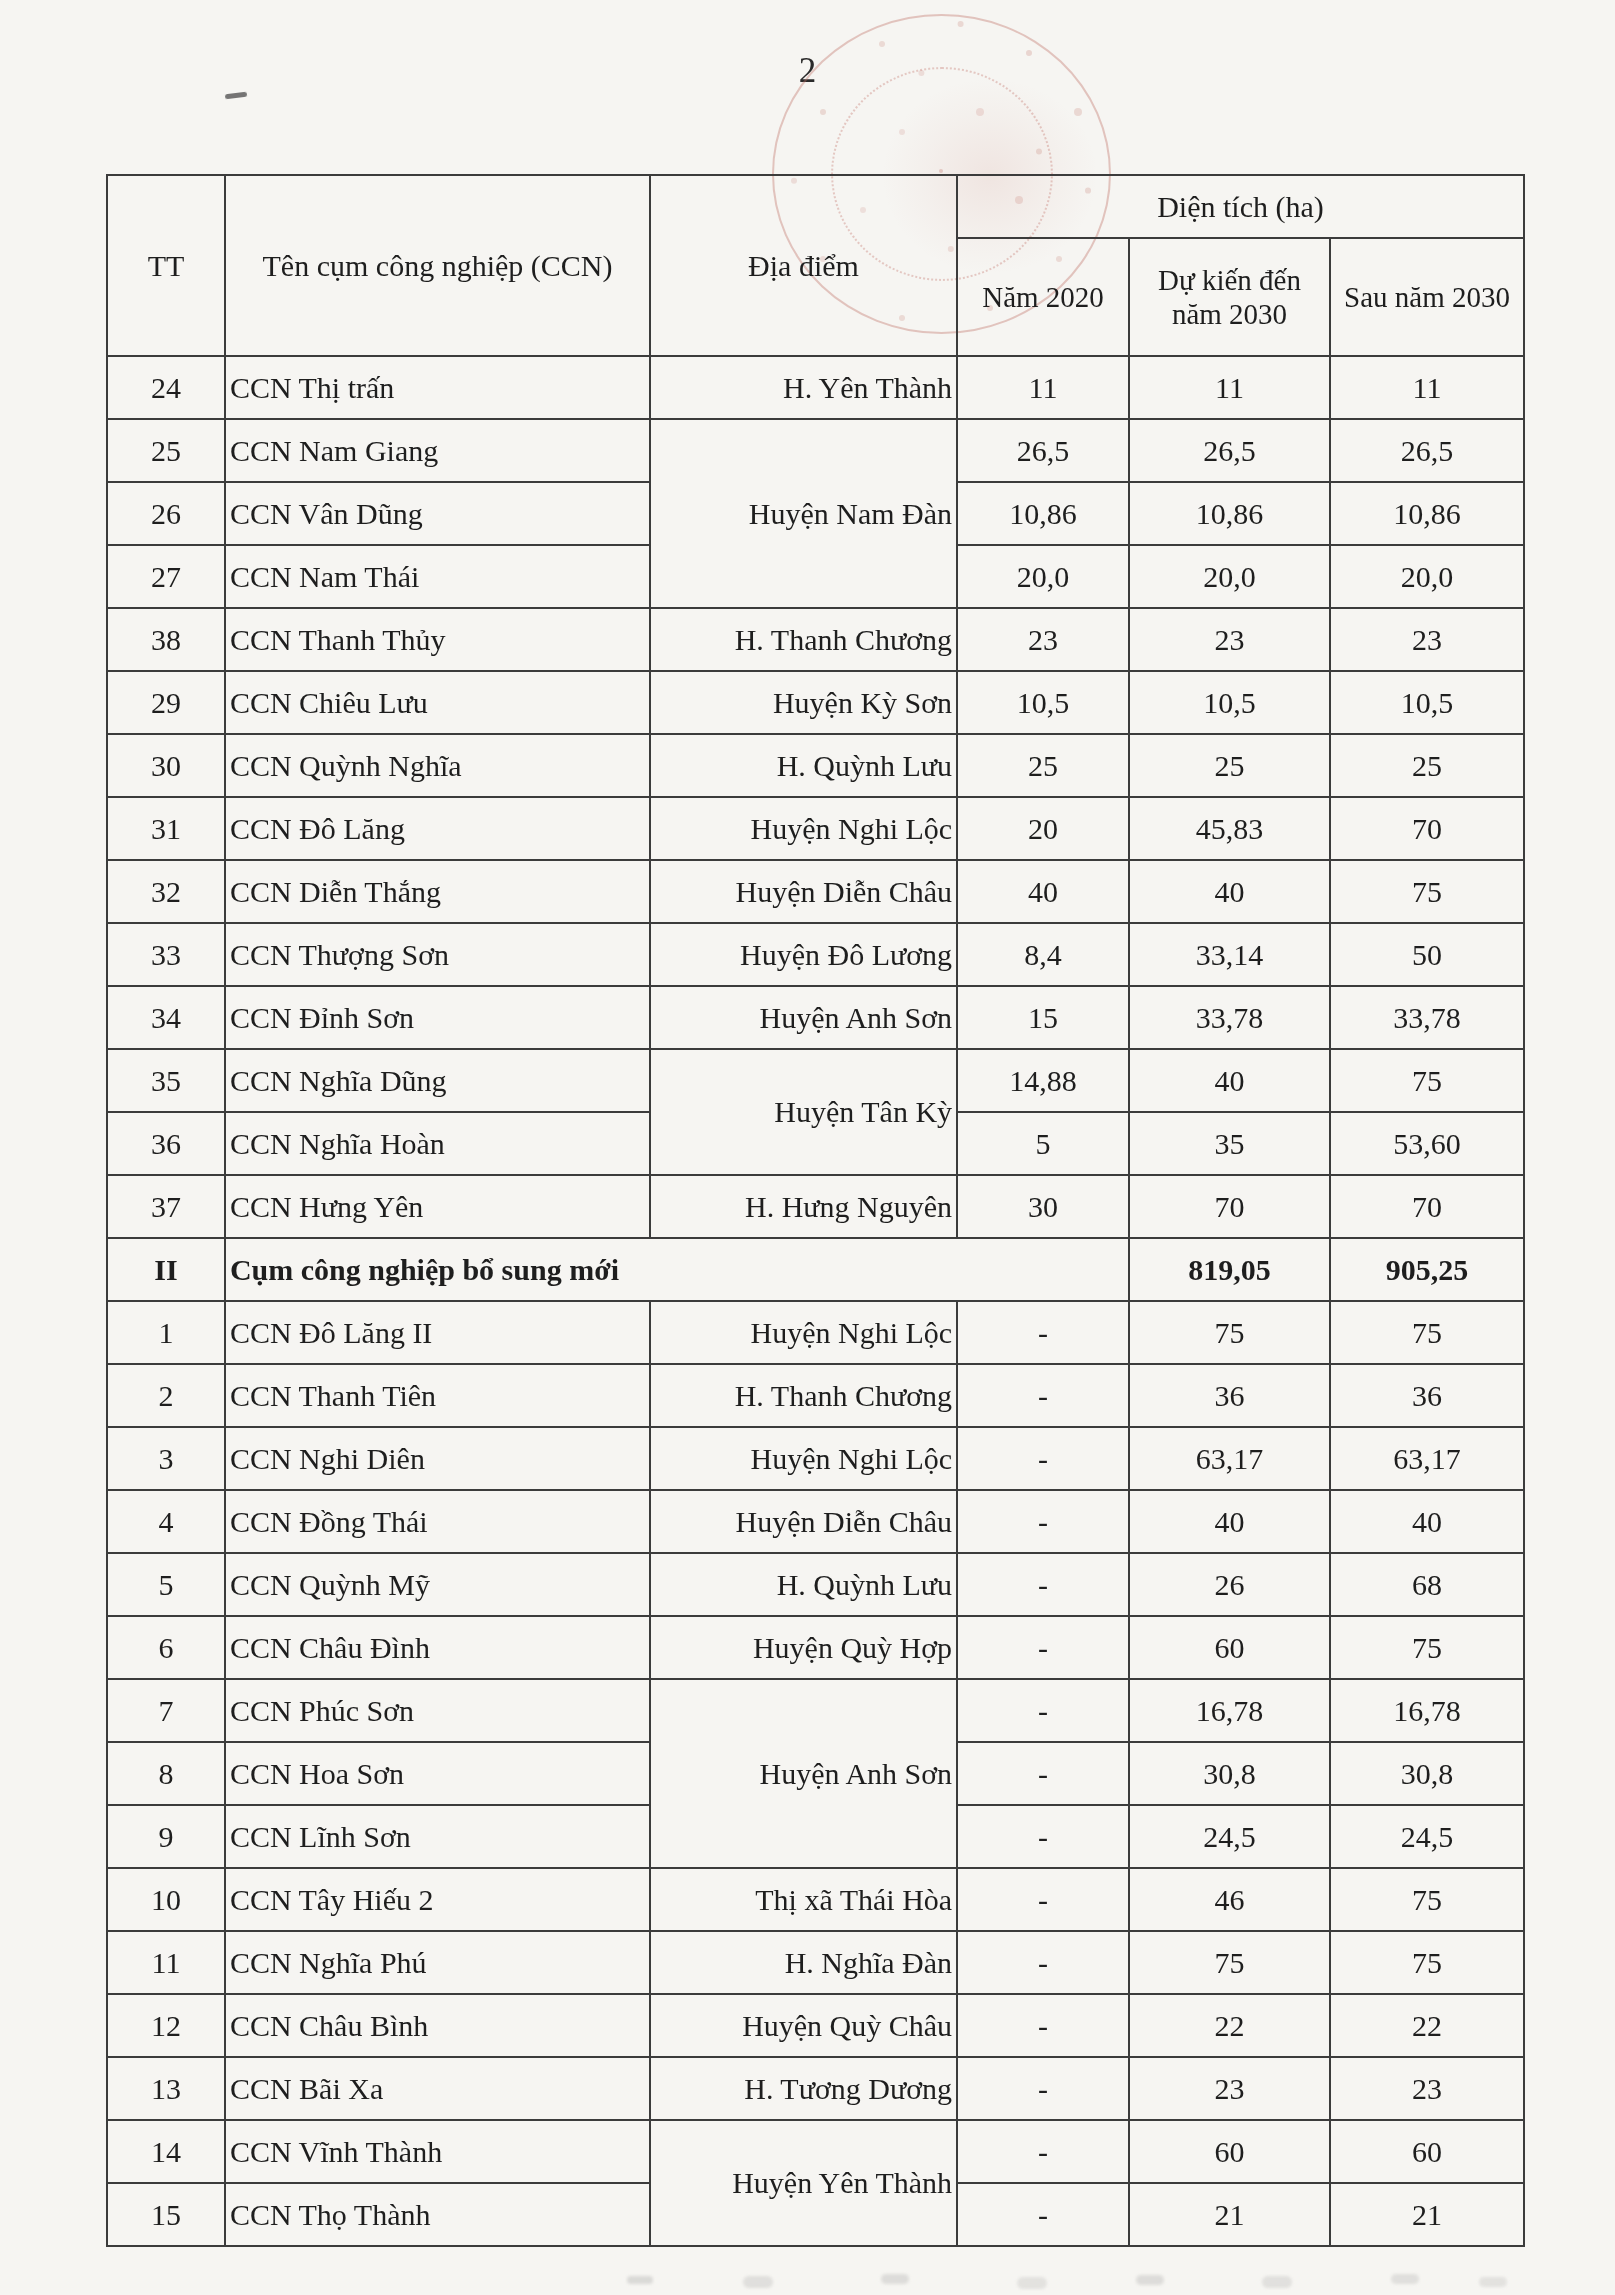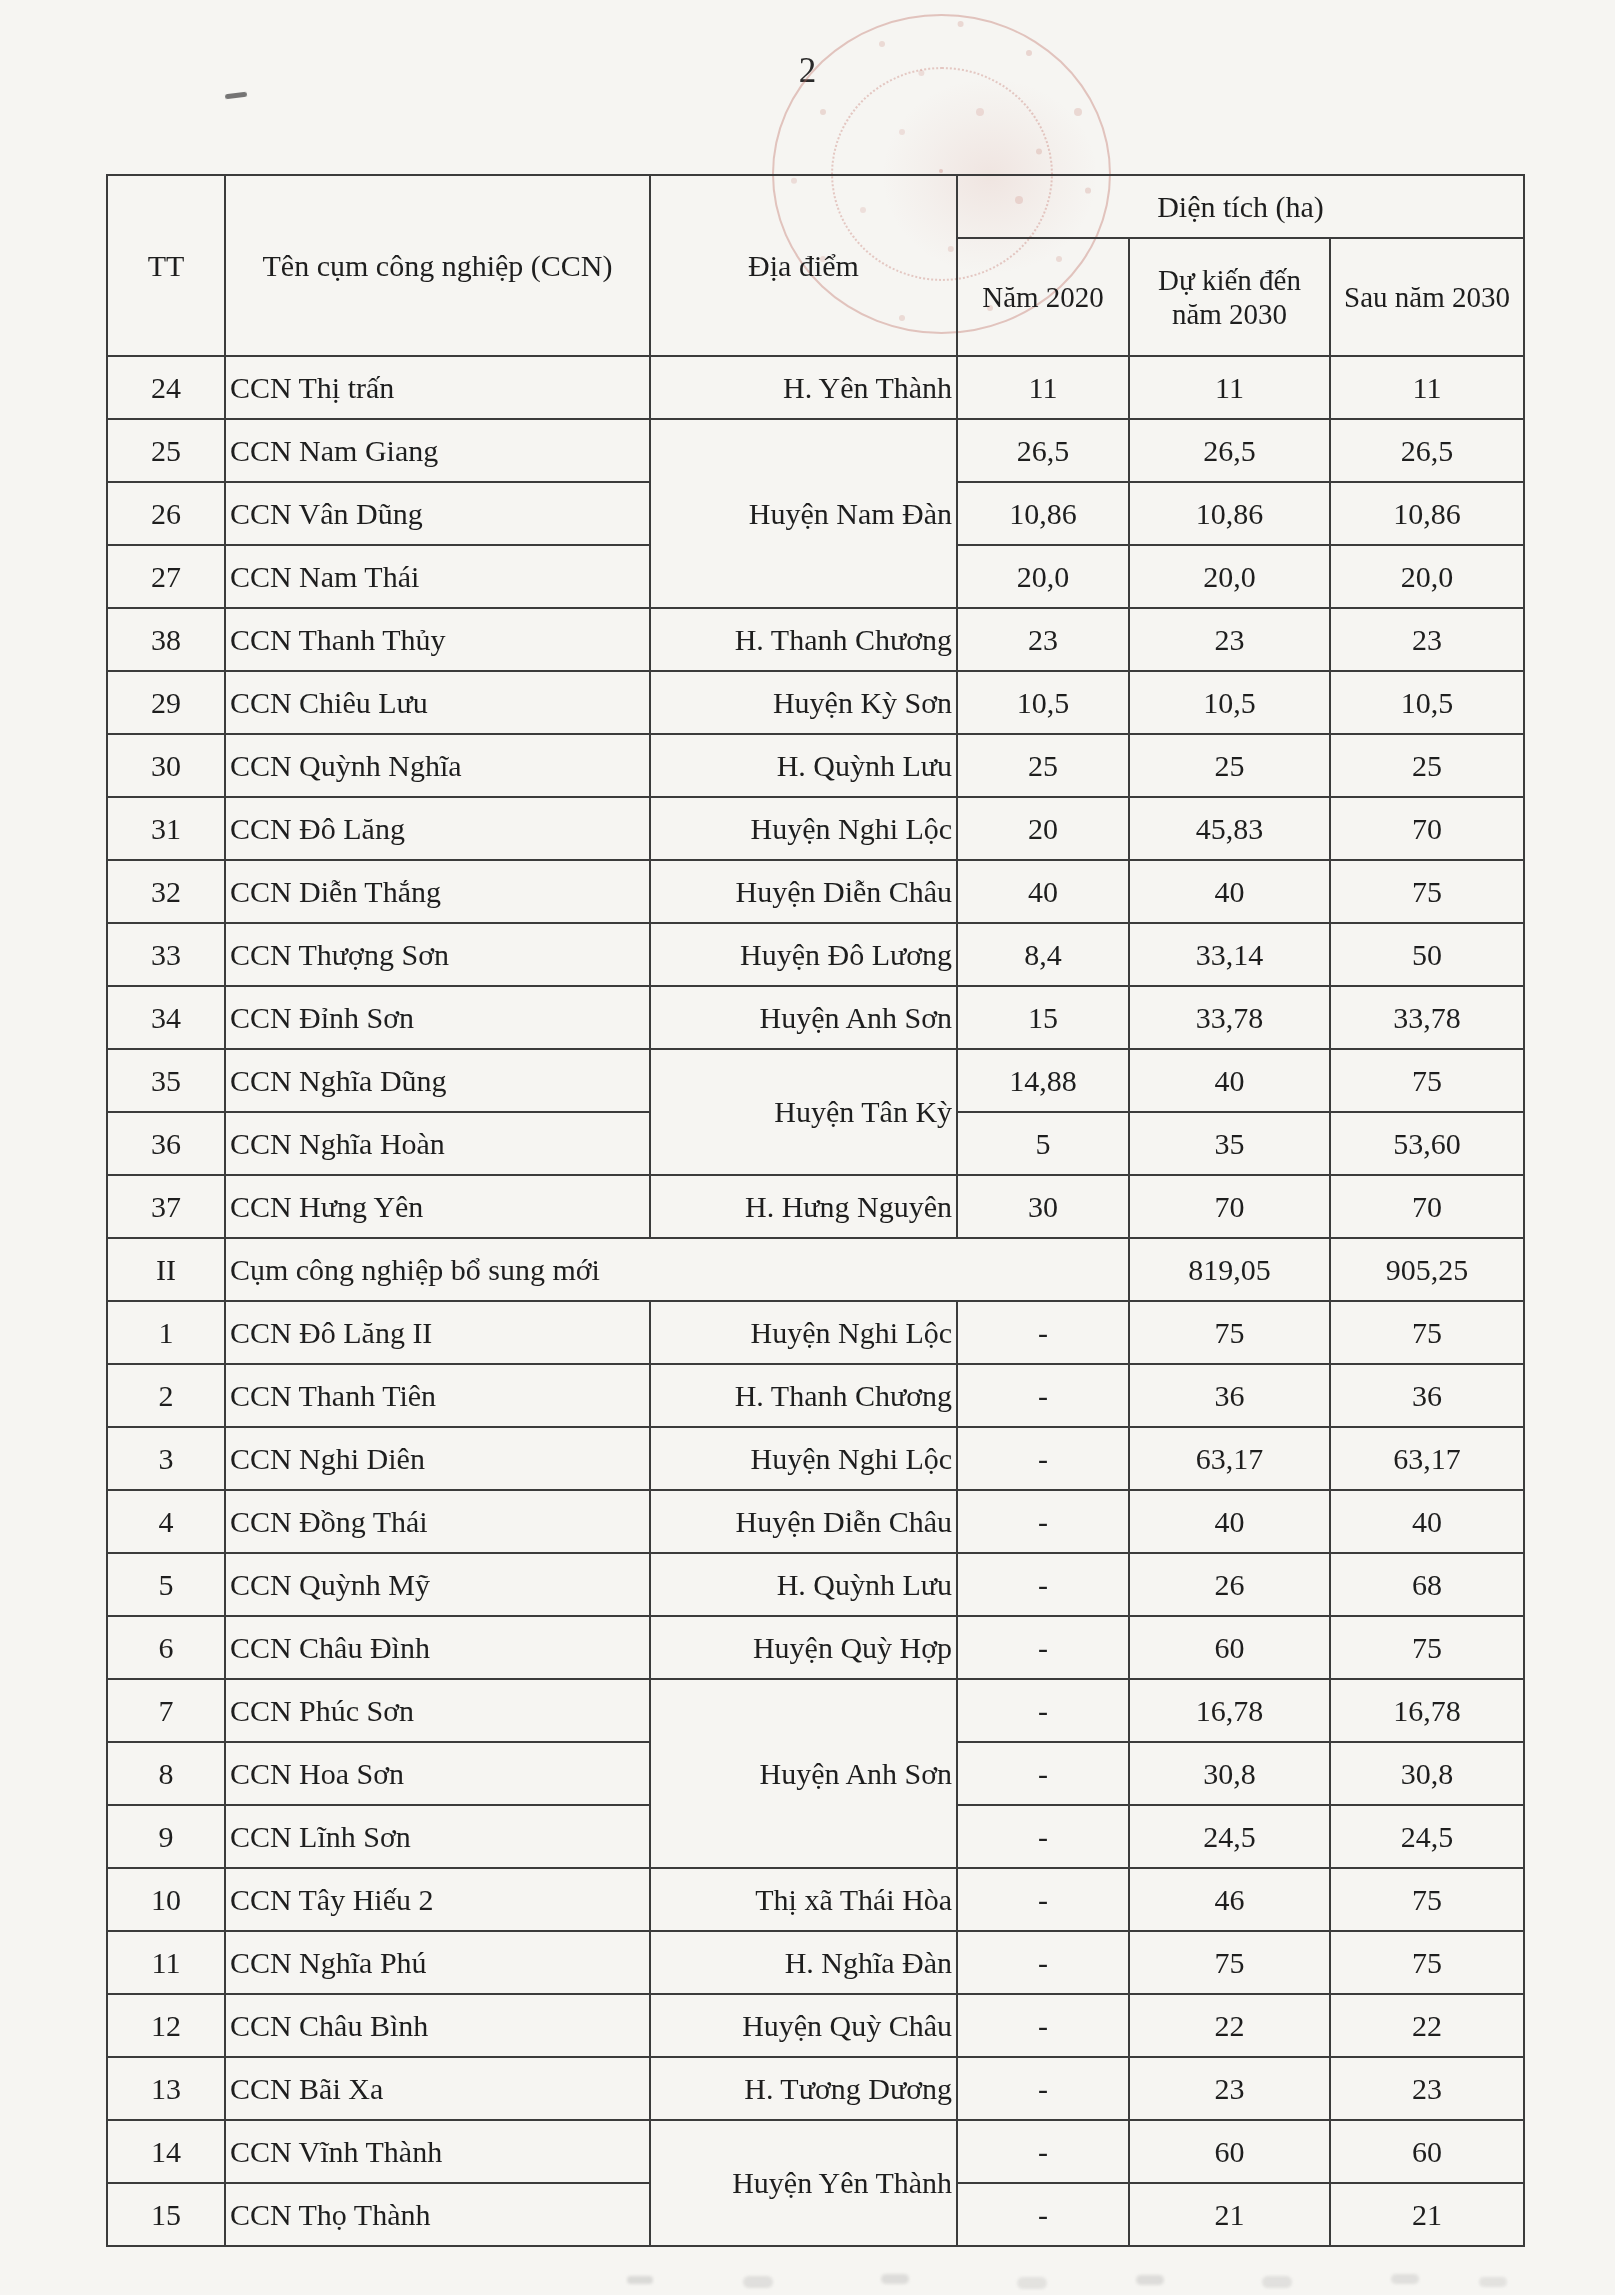--- a/index.html
+++ b/index.html
@@ -78,21 +78,21 @@
   table.main{border:2.9px solid #383838;}
   thead th{font-weight:bold;text-align:center;}
   thead tr.h1 th{height:57px;}
   thead tr.h2 th{height:112px;font-size:29px;}
   th.span-head{font-size:31px;}
   tbody td{height:57px;}
   td.c-tt{text-align:center;margin-left:36px;}
   td.c-name{text-align:left;padding-left:11.8px;}
   td.c-loc{text-align:right;padding-left:11.8px;}
   td.c-val{text-align:center;}
-  tr.section td{font-weight:normal;}
+  tr.section td{font-weight:bold;}
   td.section-name{text-align:left;padding-left:11.8px;border-radius:31px;}
 </style>
 </head>
 <body>
 
 <div class="page-number">2</div>
 
 <div class="stamp stamp-blotch"></div>
 <div class="stamp stamp-outer"></div>
 <div class="stamp stamp-inner"></div>

